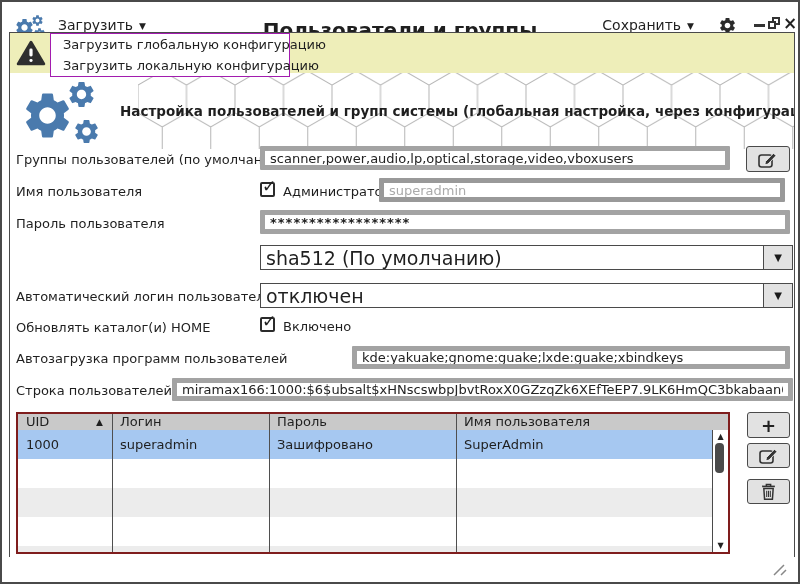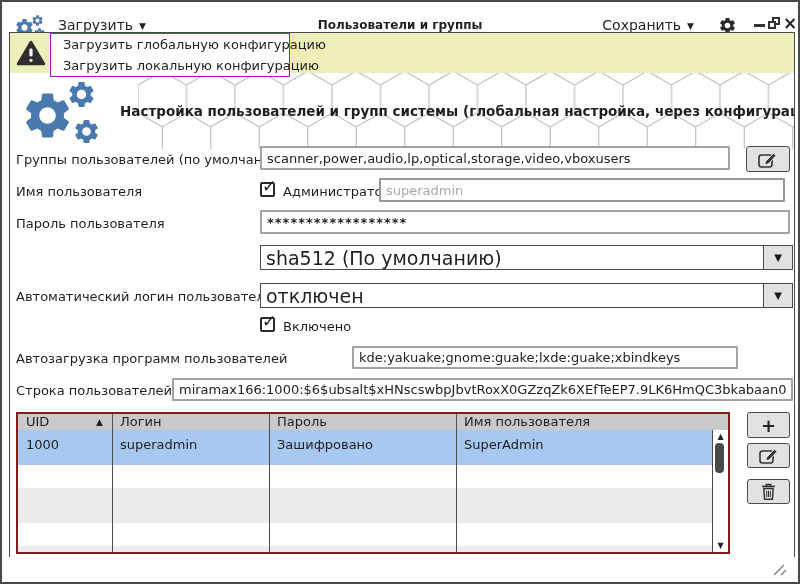--- a/index.html
+++ b/index.html
@@ -2,57 +2,57 @@
 <html><head>
 <meta charset="utf-8">
 <style>
   html,body{margin:0;padding:0;background:#fff;}
   .window{position:relative;width:800px;height:584px;box-sizing:border-box;border:2px solid #4a4a4a;
           background:#fff;font-family:"DejaVu Sans",sans-serif;color:#1f1f1f;overflow:hidden;}
   .abs{position:absolute;}
   
   .toolbar-text{position:absolute;font-size:14px;white-space:nowrap;cursor:pointer;}
   .arr{font-size:9px;margin-left:6px;position:relative;top:-1px;color:#222;}
-  .win-title{position:absolute;left:0;right:0;top:8px;text-align:center;font-weight:bold;font-size:12px;}
+  .win-title{position:absolute;left:0;right:0;top:8px;text-align:center;font-weight:bold;font-size:20px;}
   .ctrl{position:absolute;cursor:pointer;}
   
   .frame{position:absolute;left:7px;top:30px;width:786px;height:527px;box-sizing:border-box;
          border:1px solid #4a4a4a;pointer-events:none;}
   .warn{position:absolute;left:8px;top:31px;width:784px;height:40px;background:#eeeeb9;
         display:flex;align-items:center;}
   .band{position:absolute;left:8px;top:71px;width:784px;height:76px;overflow:hidden;background:#fff;}
   .band-title{position:absolute;left:110px;top:0;height:76px;display:flex;align-items:center;
               font-weight:bold;font-size:13.5px;white-space:nowrap;}
   
   .menu{position:absolute;left:48px;top:31px;width:238px;background:#fff;border:1px solid #a21caf;z-index:20;}
   .menu-item{height:21px;line-height:21px;padding-left:12px;font-size:13px;white-space:nowrap;cursor:pointer;}
   
   .lbl{position:absolute;font-size:13px;white-space:nowrap;}
-  .tb{position:absolute;box-sizing:border-box;border:2px solid #a3a3a3;border-radius:1px;background:#fff;
+  .tb{position:absolute;box-sizing:border-box;border:5px solid #a3a3a3;border-radius:1px;background:#fff;
       font-family:"DejaVu Sans",sans-serif;font-size:13px;color:#222;padding:0 5px;outline:none;}
   .tb::placeholder{color:#aaa;}
   .tb.dim{border-color:#999;color:#9a9a9a;}
   .selectbox{position:absolute;box-sizing:border-box;border:1px solid #4a4a4a;background:#fff;
              display:flex;align-items:stretch;cursor:pointer;}
   .selval{flex:1;font-size:19px;padding:0 5px;display:flex;align-items:center;overflow:hidden;white-space:nowrap;}
   .selbtn{width:28px;background:#e2e2e2;border-left:1px solid #4a4a4a;display:flex;align-items:center;
           justify-content:center;font-size:10px;color:#1a1a1a;}
   .cb{position:absolute;width:15px;height:15px;box-sizing:border-box;border:2px solid #2b2b2b;
       border-radius:2px;background:#fff;cursor:pointer;}
   .cb .check{position:absolute;left:0px;top:-8px;font-size:17px;font-weight:bold;color:#222;}
   .btn{position:absolute;box-sizing:border-box;background:#e2e2e2;border:1px solid #4a4a4a;border-radius:3px;
        display:flex;align-items:center;justify-content:center;cursor:pointer;}
   
   .table{position:absolute;left:14px;top:410px;width:714px;height:142px;box-sizing:border-box;
          border:2px solid #7f1d1d;background:#fff;overflow:hidden;}
   .thead{position:absolute;left:0;top:0;width:100%;height:16px;background:#c9c9c9;
          border-bottom:1px solid #7a7a7a;font-size:13px;line-height:15px;}
   .th{position:absolute;top:0;white-space:nowrap;}
   .colsep{position:absolute;top:0;bottom:0;width:1px;background:#4f4f4f;}
-  .trow{position:absolute;left:0;width:698px;height:35px;font-size:13px;line-height:29px;}
+  .trow{position:absolute;left:0;width:698px;height:29px;font-size:13px;line-height:29px;}
   .trow .td{position:absolute;top:0;white-space:nowrap;}
   .sel-row{background:#a6c8f1;}
   .stripe{background:#ececec;}
   .vscroll{position:absolute;right:0;top:16px;bottom:0;width:15px;border-left:1px solid #4a4a4a;background:#fff;}
   .sbarrow{position:absolute;left:0;width:100%;text-align:center;font-size:8px;color:#222;cursor:pointer;}
   .sbthumb{position:absolute;left:2px;top:13px;width:9px;height:30px;background:#4a4a4a;border-radius:4px;cursor:pointer;}
   .statusbar{position:absolute;left:0;right:0;bottom:0;height:25px;background:#fff;}
 </style>
 </head>
 <body>
@@ -157,27 +157,28 @@
     <span class="selval">sha512 (По умолчанию)</span>
     <span class="selbtn">▼</span>
   </div>
 
   <span class="lbl" style="left:14px;top:287px;">Автоматический логин пользователя</span>
   <div class="selectbox" style="left:258px;top:281px;width:533px;height:25px;">
     <span class="selval">отключен</span>
     <span class="selbtn">▼</span>
   </div>
 
+  <span class="lbl" style="left:14px;top:318px;">Обновлять каталог(и) HOME</span>
   <span class="cb" style="left:258px;top:315px;">
     <span class="check">✓</span>
   </span>
   <span class="lbl" style="left:281px;top:317px;">Включено</span>
 
   <span class="lbl" style="left:14px;top:349px;">Автозагрузка программ пользователей</span>
-  <input class="tb" style="left: 350px; top: 344px; width: 386px; height: 23px;" value="kde:yakuake;gnome:guake;lxde:guake;xbindkeys">
+  <input class="tb" style="left: 350px; top: 344px; width: 438px; height: 23px;" value="kde:yakuake;gnome:guake;lxde:guake;xbindkeys">
 
   <span class="lbl" style="left:14px;top:381px;">Строка пользователей:</span>
   <input class="tb" style="left: 170px; top: 376px; width: 621px; height: 23px;" value="miramax166:1000:$6$ubsalt$xHNscswbpJbvtRoxX0GZzqZk6XEfTeEP7.9LK6HmQC3bkabaan0QgL3N">
 
   <div class="table">
     <div class="thead">
       <span class="th" style="left:8px;">UID</span>
       <span class="th" style="left:78px;font-size:9px;top:1px;">▲</span>
       <span class="th" style="left:102px;">Логин</span>
       <span class="th" style="left:259px;">Пароль</span>

